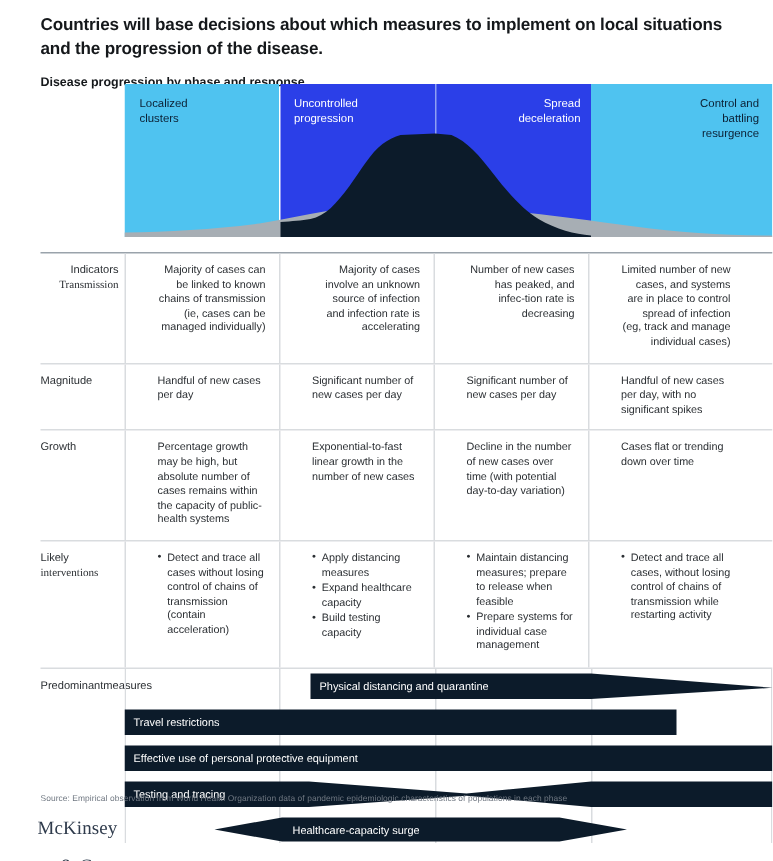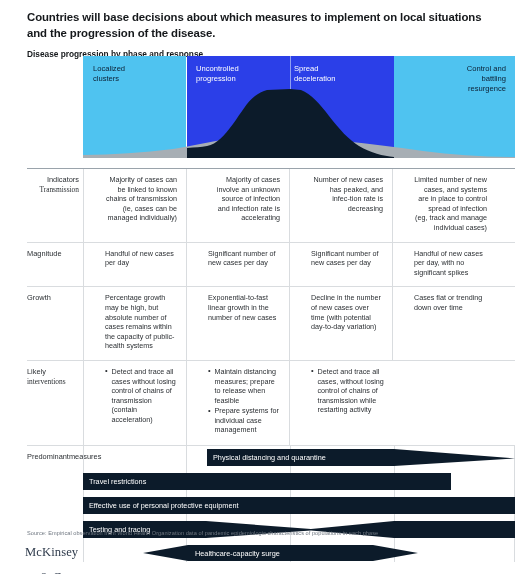--- a/index.html
+++ b/index.html
@@ -101,21 +101,21 @@
       <path d="M 0,102 L 0,99 C 30,98.5 60,97 90,93 C 120,88 150,80 180,80 C 230,80 290,88 340,95 C 370,99 400,101 432,101 L 432,102 Z" fill="#A7AEB4"></path>
       <path d="M 104,102 L 104,92 C 112,91.5 118,91 124,90 C 134,88 141,80 150,68 C 158,57 164,46 172,40 C 176,37 180,35 184,34 L 207,33 L 218,34 C 228,38 237,48 246,60 C 256,73 266,84 276,90 C 288,97 300,100 311,101 L 311,102 Z" fill="#0C1B2A"></path>
     </svg>
     <div class="phase-labels">
       <div class="phase-label dark" style="left:10px;  width:90px; text-align:left;">
         <span>Localized</span><br><span>clusters</span>
       </div>
       <div class="phase-label" style="left:113px; width:90px; text-align:left;">
         <span>Uncontrolled</span><br><span>progression</span>
       </div>
-      <div class="phase-label" style="left:211px; width:93px; text-align:left;">
+      <div class="phase-label" style="left:211px; width:93px; text-align:right;">
         <span>Spread</span><br><span>deceleration</span>
       </div>
       <div class="phase-label dark" style="left:318px; width:105px; text-align:right;">
         <span>Control and</span><br><span>battling</span><br><span>resurgence</span>
       </div>
     </div>
   </div>
 
   <div class="matrix">
 
@@ -156,20 +156,27 @@
     </div>
 
     <div class="row">
       <div class="rowlabel">
         <span>Likely</span><span class="l2">interventions</span>
       </div>
       <div class="cells">
         <div class="cell">
           <ul>
             <li>Detect and trace all cases without losing control of chains of transmission (contain acceleration)</li>
+          </ul>
+        </div>
+        <div class="cell">
+          <ul>
+            <li>Apply distancing measures</li>
+            <li>Expand healthcare capacity</li>
+            <li>Build testing capacity</li>
           </ul>
         </div>
         <div class="cell">
           <ul>
             <li>Maintain distancing measures; prepare to release when feasible</li>
             <li>Prepare systems for individual case management</li>
           </ul>
         </div>
         <div class="cell">
           <ul>

